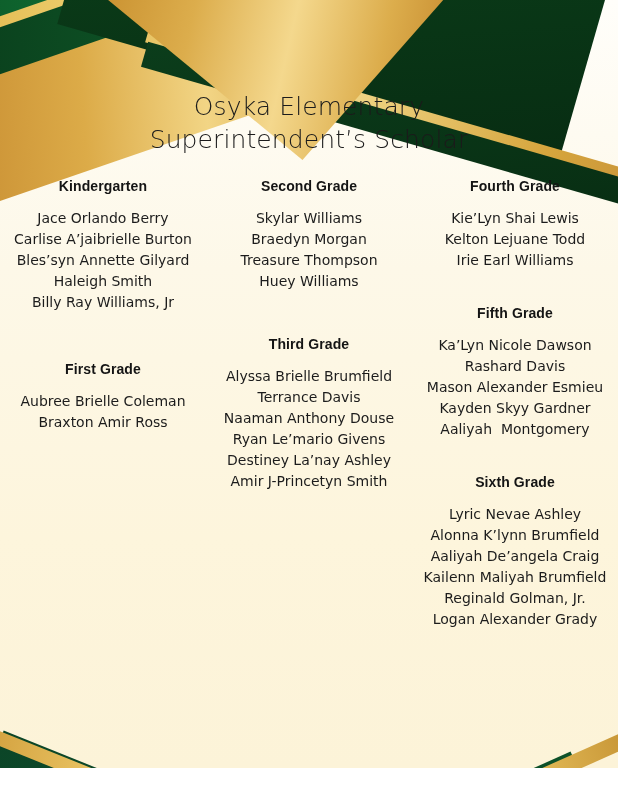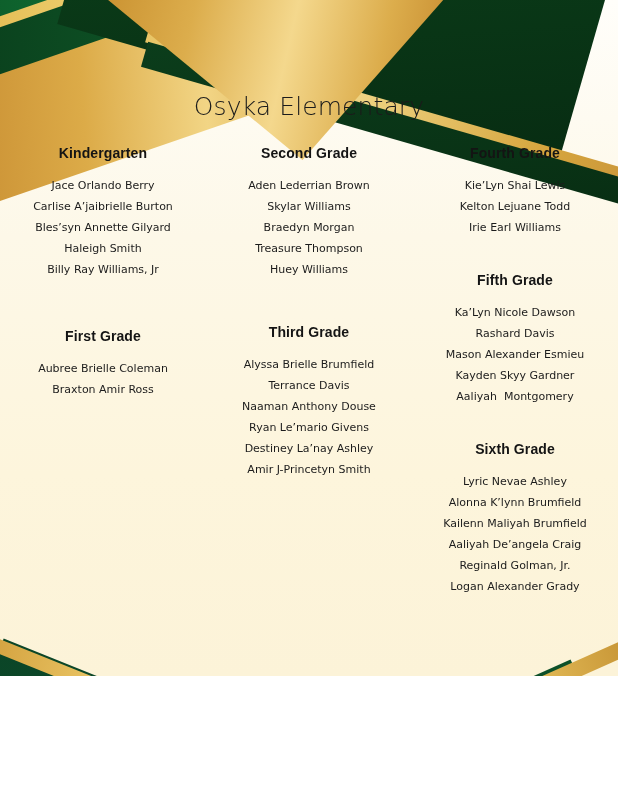--- a/index.html
+++ b/index.html
@@ -9,21 +9,21 @@
   body {
     width: 618px;
     height: 800px;
     font-family: "Liberation Sans", sans-serif;
     background: #ffffff;
   }
 
   #poster {
     position: relative;
     width: 618px;
-    height: 676px;
+    height: 768px;
     overflow: hidden;
     background: linear-gradient(to bottom, #fffefa 0%, #fdf8e8 35%, #fdf5dc 70%, #fcf3d8 100%);
   }
 
   
   .deco {
     position: absolute;
     pointer-events: none;
   }
 
@@ -165,21 +165,21 @@
     letter-spacing: 0.1px;
     margin-bottom: 14px;
   }
   .name-list {
     list-style: none;
     margin: 0;
     padding: 0;
   }
   .name-item {
     font-family: "DejaVu Sans", sans-serif;
-    font-size: 11px;
+    font-size: 14px;
     font-weight: 400;
     color: #1c1c1c;
     line-height: 21px;
     white-space: pre;
   }
   .gap-first   { height: 42px; }
   .gap-third   { height: 38px; }
   .gap-fifth   { height: 28px; }
   .gap-sixth   { height: 28px; }
 </style>
@@ -204,20 +204,21 @@
   <div class="deco bl-teal"></div>
   <div class="deco bl-gold-a"></div>
 
   <div class="deco br-green"></div>
   <div class="deco br-gold"></div>
 
   <div id="content">
 
     <div id="title-block">
       <div class="title-line">Osyka Elementary</div>
+      <div class="title-line">Superintendent’s Scholar</div>
     </div>
 
     <div id="columns">
 
       <div class="col col-1">
         <div class="grade-block">
           <div class="grade-heading">Kindergarten</div>
           <ul class="name-list">
             <li class="name-item">Jace Orlando Berry</li>
             <li class="name-item">Carlise A’jaibrielle Burton</li>
@@ -233,21 +234,20 @@
             <li class="name-item">Aubree Brielle Coleman</li>
             <li class="name-item">Braxton Amir Ross</li>
           </ul>
         </div>
       </div>
 
       <div class="col col-2">
         <div class="grade-block">
           <div class="grade-heading">Second Grade</div>
           <ul class="name-list">
-            <li class="name-item">Aden Lederrian Brown</li>
             <li class="name-item">Skylar Williams</li>
             <li class="name-item">Braedyn Morgan</li>
             <li class="name-item">Treasure Thompson</li>
             <li class="name-item">Huey Williams</li>
           </ul>
         </div>
         <div class="gap-third"></div>
         <div class="grade-block">
           <div class="grade-heading">Third Grade</div>
           <ul class="name-list">
@@ -280,22 +280,22 @@
             <li class="name-item">Kayden Skyy Gardner</li>
             <li class="name-item">Aaliyah  Montgomery</li>
           </ul>
         </div>
         <div class="gap-sixth"></div>
         <div class="grade-block">
           <div class="grade-heading">Sixth Grade</div>
           <ul class="name-list">
             <li class="name-item">Lyric Nevae Ashley</li>
             <li class="name-item">Alonna K’lynn Brumfield</li>
+            <li class="name-item">Aaliyah De’angela Craig</li>
             <li class="name-item">Kailenn Maliyah Brumfield</li>
-            <li class="name-item">Aaliyah De’angela Craig</li>
             <li class="name-item">Reginald Golman, Jr.</li>
             <li class="name-item">Logan Alexander Grady</li>
           </ul>
         </div>
       </div>
 
     </div>
   </div>
 </div>
 

